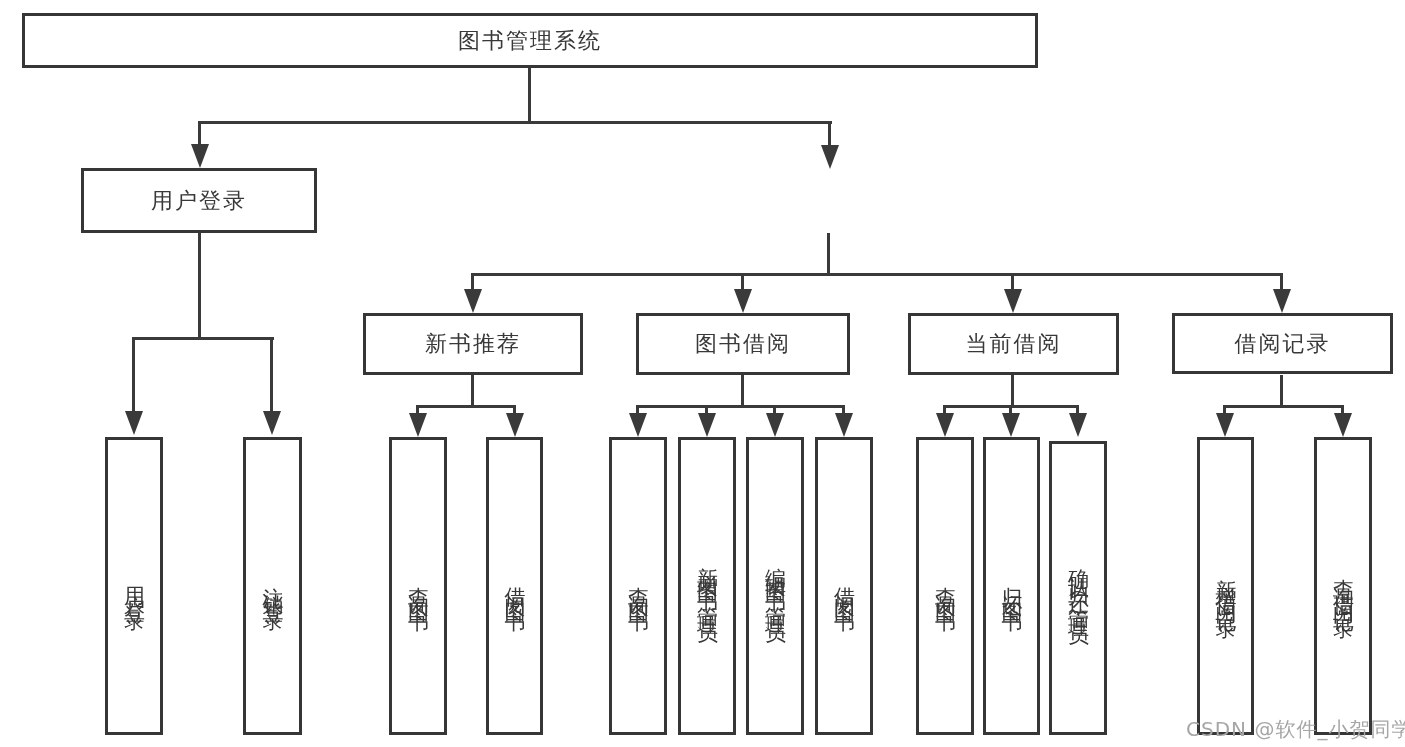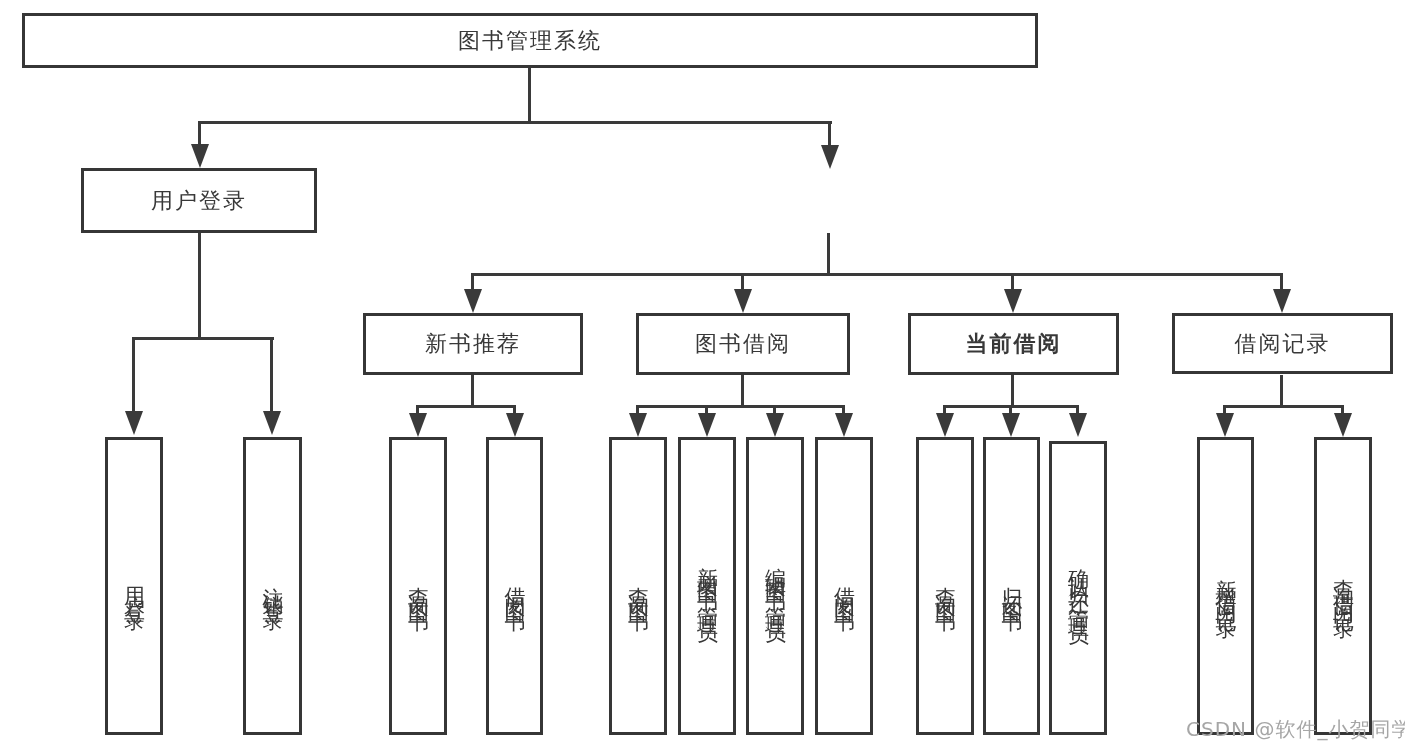--- a/index.html
+++ b/index.html
@@ -101,21 +101,21 @@
   <div class="arrow" style="left:1004px; top:289px;"></div>
   <div class="vl" style="left:1280px; top:273px; height:20px;"></div>
   <div class="arrow" style="left:1273px; top:289px;"></div>
 
   <div class="node" style="left:363px; top:313px; width:220px; height:62px;">
     <span class="h-label">新书推荐</span>
   </div>
   <div class="node" style="left:636px; top:313px; width:214px; height:62px;">
     <span class="h-label">图书借阅</span>
   </div>
-  <div class="node" style="left:908px; top:313px; width:211px; height:62px;font-weight:bold;">
+  <div class="node" style="left:908px; top:313px; width:211px; height:62px;">
     <span class="h-label">当前借阅</span>
   </div>
   <div class="node" style="left:1172px; top:313px; width:221px; height:61px;">
     <span class="h-label">借阅记录</span>
   </div>
 
   <div class="vl" style="left:471px; top:375px; height:33px;"></div>
   <div class="hl" style="left:416px; top:405px; width:100px;"></div>
   <div class="vl" style="left:416px; top:405px; height:12px;"></div>
   <div class="arrow" style="left:409px; top:413px;"></div>

